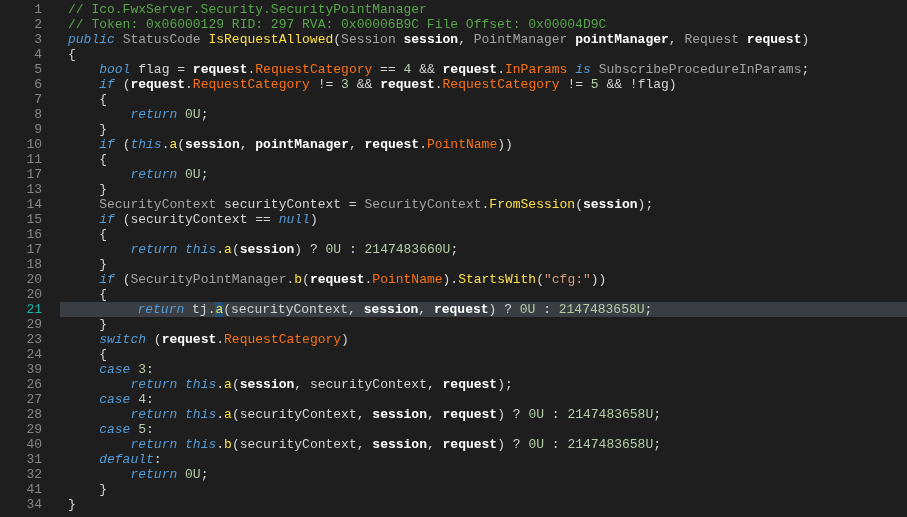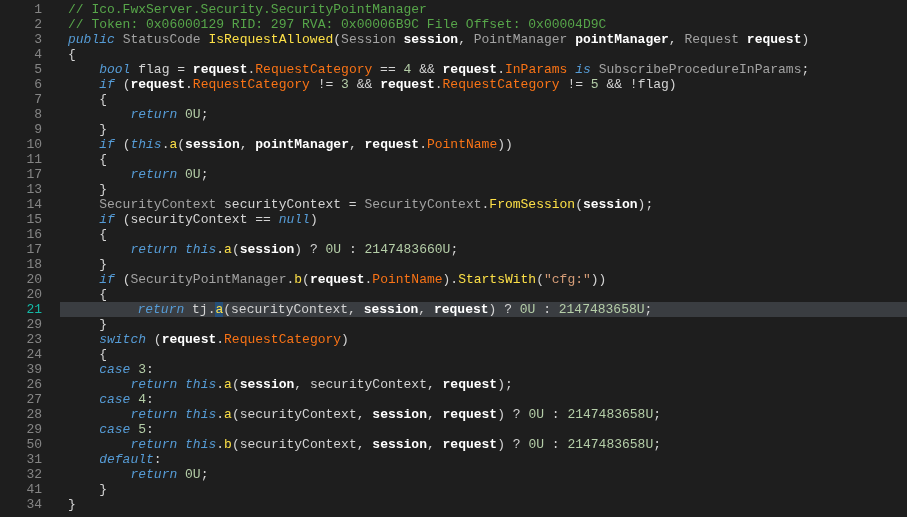--- a/index.html
+++ b/index.html
@@ -81,20 +81,20 @@
       <div class="ln">20</div>
       <div class="ln active">21</div>
       <div class="ln">29</div>
       <div class="ln">23</div>
       <div class="ln">24</div>
       <div class="ln">39</div>
       <div class="ln">26</div>
       <div class="ln">27</div>
       <div class="ln">28</div>
       <div class="ln">29</div>
-      <div class="ln">50</div>
+      <div class="ln">40</div>
       <div class="ln">31</div>
       <div class="ln">32</div>
       <div class="ln">41</div>
       <div class="ln">34</div>
     </div>
   <div class="code" id="code"><div class="line"><span class="c-comment">// Ico.FwxServer.Security.SecurityPointManager</span></div><div class="line"><span class="c-comment">// Token: 0x06000129 RID: 297 RVA: 0x00006B9C File Offset: 0x00004D9C</span></div><div class="line"><span class="c-keyword">public</span><span class="c-punc"> </span><span class="c-type">StatusCode</span><span class="c-punc"> </span><span class="c-method">IsRequestAllowed</span><span class="c-punc">(</span><span class="c-type">Session</span><span class="c-punc"> </span><span class="c-param">session</span><span class="c-punc">, </span><span class="c-type">PointManager</span><span class="c-punc"> </span><span class="c-param">pointManager</span><span class="c-punc">, </span><span class="c-type">Request</span><span class="c-punc"> </span><span class="c-param">request</span><span class="c-punc">)</span></div><div class="line"><span class="c-punc">{</span></div><div class="line"><span>    </span><span class="c-keyword">bool</span><span class="c-punc"> flag = </span><span class="c-param">request</span><span class="c-punc">.</span><span class="c-prop">RequestCategory</span><span class="c-punc"> == </span><span class="c-num">4</span><span class="c-punc"> &amp;&amp; </span><span class="c-param">request</span><span class="c-punc">.</span><span class="c-prop">InParams</span><span class="c-punc"> </span><span class="c-keyword">is</span><span class="c-punc"> </span><span class="c-type">SubscribeProcedureInParams</span><span class="c-punc">;</span></div><div class="line"><span>    </span><span class="c-keyword">if</span><span class="c-punc"> (</span><span class="c-param">request</span><span class="c-punc">.</span><span class="c-prop">RequestCategory</span><span class="c-punc"> != </span><span class="c-num">3</span><span class="c-punc"> &amp;&amp; </span><span class="c-param">request</span><span class="c-punc">.</span><span class="c-prop">RequestCategory</span><span class="c-punc"> != </span><span class="c-num">5</span><span class="c-punc"> &amp;&amp; !flag)</span></div><div class="line"><span>    </span><span class="c-punc">{</span></div><div class="line"><span>        </span><span class="c-keyword">return</span><span class="c-punc"> </span><span class="c-num">0U</span><span class="c-punc">;</span></div><div class="line"><span>    </span><span class="c-punc">}</span></div><div class="line"><span>    </span><span class="c-keyword">if</span><span class="c-punc"> (</span><span class="c-keyword">this</span><span class="c-punc">.</span><span class="c-method">a</span><span class="c-punc">(</span><span class="c-param">session</span><span class="c-punc">, </span><span class="c-param">pointManager</span><span class="c-punc">, </span><span class="c-param">request</span><span class="c-punc">.</span><span class="c-prop">PointName</span><span class="c-punc">))</span></div><div class="line"><span>    </span><span class="c-punc">{</span></div><div class="line"><span>        </span><span class="c-keyword">return</span><span class="c-punc"> </span><span class="c-num">0U</span><span class="c-punc">;</span></div><div class="line"><span>    </span><span class="c-punc">}</span></div><div class="line"><span>    </span><span class="c-type">SecurityContext</span><span class="c-punc"> securityContext = </span><span class="c-type">SecurityContext</span><span class="c-punc">.</span><span class="c-method">FromSession</span><span class="c-punc">(</span><span class="c-param">session</span><span class="c-punc">);</span></div><div class="line"><span>    </span><span class="c-keyword">if</span><span class="c-punc"> (securityContext == </span><span class="c-keyword">null</span><span class="c-punc">)</span></div><div class="line"><span>    </span><span class="c-punc">{</span></div><div class="line"><span>        </span><span class="c-keyword">return</span><span class="c-punc"> </span><span class="c-keyword">this</span><span class="c-punc">.</span><span class="c-method">a</span><span class="c-punc">(</span><span class="c-param">session</span><span class="c-punc">) ? </span><span class="c-num">0U</span><span class="c-punc"> : </span><span class="c-num">2147483660U</span><span class="c-punc">;</span></div><div class="line"><span>    </span><span class="c-punc">}</span></div><div class="line"><span>    </span><span class="c-keyword">if</span><span class="c-punc"> (</span><span class="c-type">SecurityPointManager</span><span class="c-punc">.</span><span class="c-method">b</span><span class="c-punc">(</span><span class="c-param">request</span><span class="c-punc">.</span><span class="c-prop">PointName</span><span class="c-punc">).</span><span class="c-method">StartsWith</span><span class="c-punc">(</span><span class="c-string">"cfg:"</span><span class="c-punc">))</span></div><div class="line"><span>    </span><span class="c-punc">{</span></div><div class="line hl"><span>        </span><span class="c-keyword">return</span><span class="c-punc"> tj.</span><span class="c-method sel">a</span><span class="c-punc">(securityContext, </span><span class="c-param">session</span><span class="c-punc">, </span><span class="c-param">request</span><span class="c-punc">) ? </span><span class="c-num">0U</span><span class="c-punc"> : </span><span class="c-num">2147483658U</span><span class="c-punc">;</span></div><div class="line"><span>    </span><span class="c-punc">}</span></div><div class="line"><span>    </span><span class="c-keyword">switch</span><span class="c-punc"> (</span><span class="c-param">request</span><span class="c-punc">.</span><span class="c-prop">RequestCategory</span><span class="c-punc">)</span></div><div class="line"><span>    </span><span class="c-punc">{</span></div><div class="line"><span>    </span><span class="c-keyword">case</span><span class="c-punc"> </span><span class="c-num">3</span><span class="c-punc">:</span></div><div class="line"><span>        </span><span class="c-keyword">return</span><span class="c-punc"> </span><span class="c-keyword">this</span><span class="c-punc">.</span><span class="c-method">a</span><span class="c-punc">(</span><span class="c-param">session</span><span class="c-punc">, securityContext, </span><span class="c-param">request</span><span class="c-punc">);</span></div><div class="line"><span>    </span><span class="c-keyword">case</span><span class="c-punc"> </span><span class="c-num">4</span><span class="c-punc">:</span></div><div class="line"><span>        </span><span class="c-keyword">return</span><span class="c-punc"> </span><span class="c-keyword">this</span><span class="c-punc">.</span><span class="c-method">a</span><span class="c-punc">(securityContext, </span><span class="c-param">session</span><span class="c-punc">, </span><span class="c-param">request</span><span class="c-punc">) ? </span><span class="c-num">0U</span><span class="c-punc"> : </span><span class="c-num">2147483658U</span><span class="c-punc">;</span></div><div class="line"><span>    </span><span class="c-keyword">case</span><span class="c-punc"> </span><span class="c-num">5</span><span class="c-punc">:</span></div><div class="line"><span>        </span><span class="c-keyword">return</span><span class="c-punc"> </span><span class="c-keyword">this</span><span class="c-punc">.</span><span class="c-method">b</span><span class="c-punc">(securityContext, </span><span class="c-param">session</span><span class="c-punc">, </span><span class="c-param">request</span><span class="c-punc">) ? </span><span class="c-num">0U</span><span class="c-punc"> : </span><span class="c-num">2147483658U</span><span class="c-punc">;</span></div><div class="line"><span>    </span><span class="c-keyword">default</span><span class="c-punc">:</span></div><div class="line"><span>        </span><span class="c-keyword">return</span><span class="c-punc"> </span><span class="c-num">0U</span><span class="c-punc">;</span></div><div class="line"><span>    </span><span class="c-punc">}</span></div><div class="line"><span class="c-punc">}</span></div></div>
 </div>
 
 </body></html>

